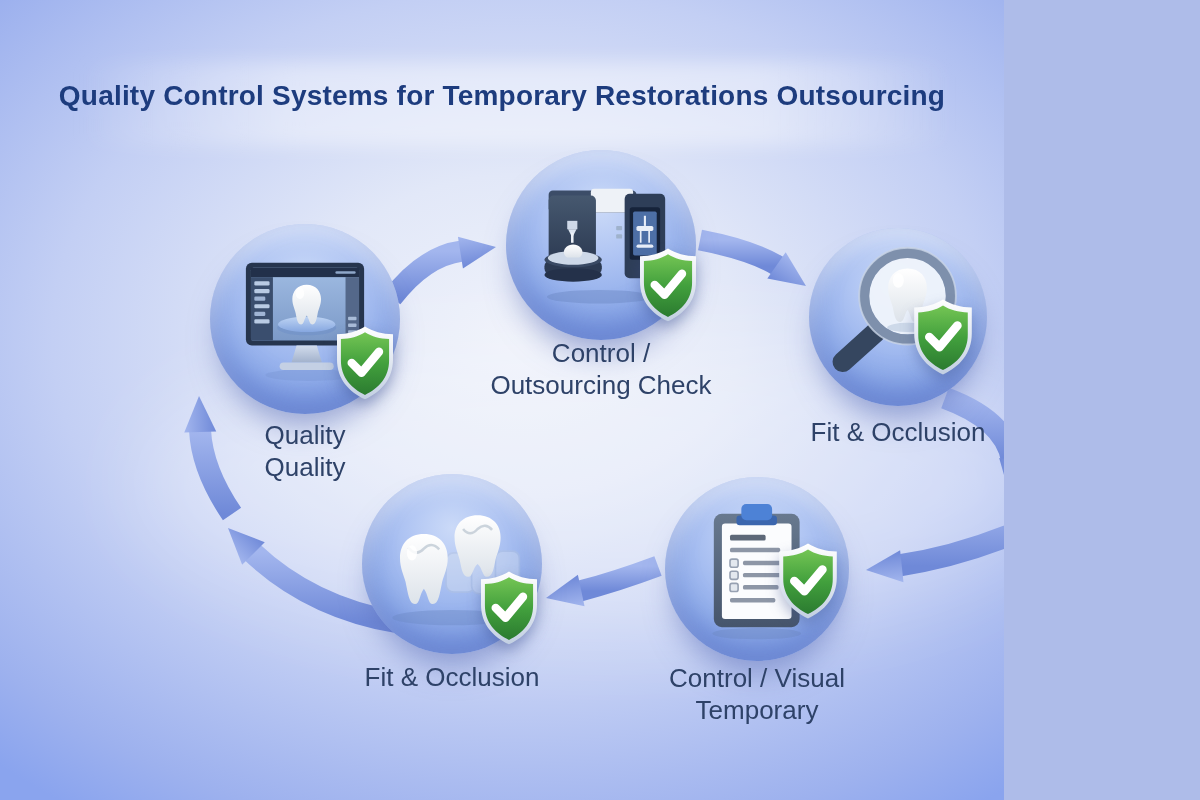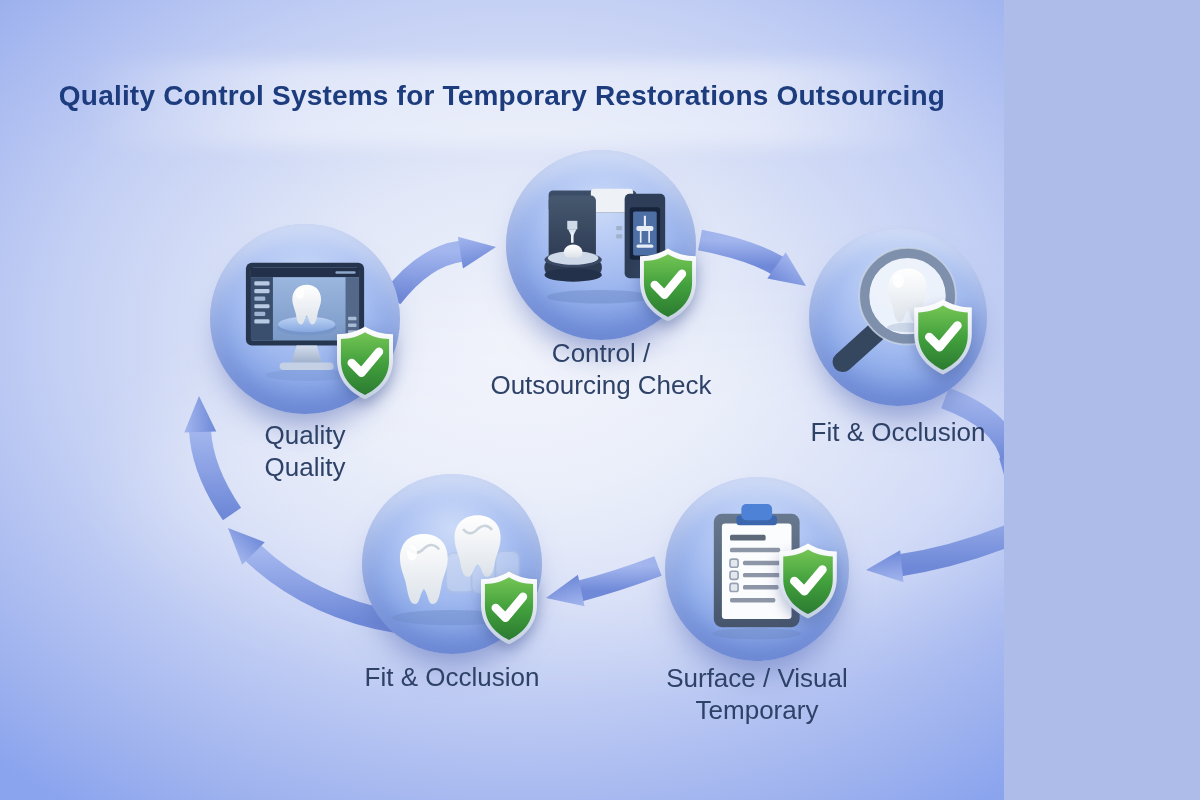--- a/index.html
+++ b/index.html
@@ -241,21 +241,21 @@
       </svg>
     </div>
     <svg class="shield" viewBox="0 0 100 114" style="left:58%;top:34%;width:72px;">
       <path d="M50,5 C61,12 75,16 90,16 L90,52 C90,80 73,98 50,109 C27,98 10,80 10,52 L10,16 C25,16 39,12 50,5 Z" fill="url(#silverG)"></path>
       <g transform="translate(7,9) scale(0.86)">
         <path d="M50,5 C61,12 75,16 90,16 L90,52 C90,80 73,98 50,109 C27,98 10,80 10,52 L10,16 C25,16 39,12 50,5 Z" fill="url(#greenG)"></path>
       </g>
       <path d="M31,57 L45,71 L70,41" fill="none" stroke="#ffffff" stroke-width="12" stroke-linecap="round" stroke-linejoin="round"></path>
     </svg>
     <div class="label" style="top:calc(100% + 2px);">
-      <span>Surface / Visual</span>
+      <span>Control / Visual</span>
       <span>Temporary</span>
     </div>
   </div>
 
   <div class="node" style="left:362px;top:474px;width:180px;height:180px;">
     <div class="sphere">
       <svg class="icon" viewBox="0 0 190 150" style="width:90%;">
         <ellipse cx="95" cy="138" rx="70" ry="9" fill="#6d89c6" opacity="0.45"></ellipse>
         <g opacity="0.42">
           <rect x="88" y="62" width="34" height="46" rx="9" fill="#d6e0f0" stroke="#b3c3de" stroke-width="2"></rect>

